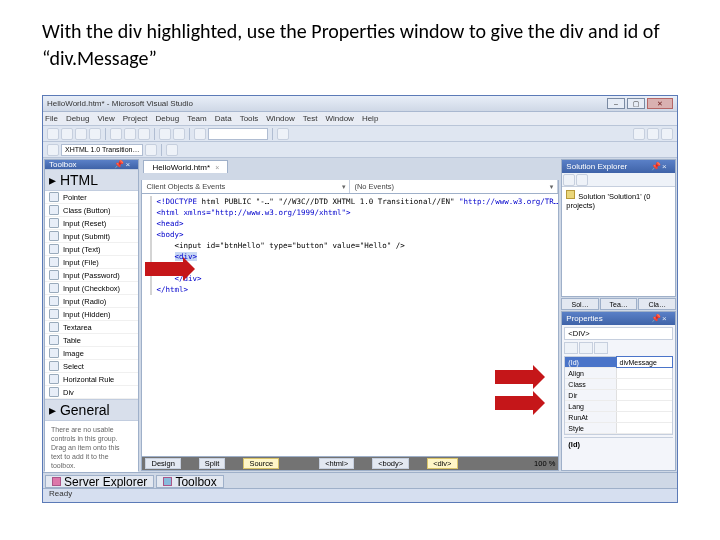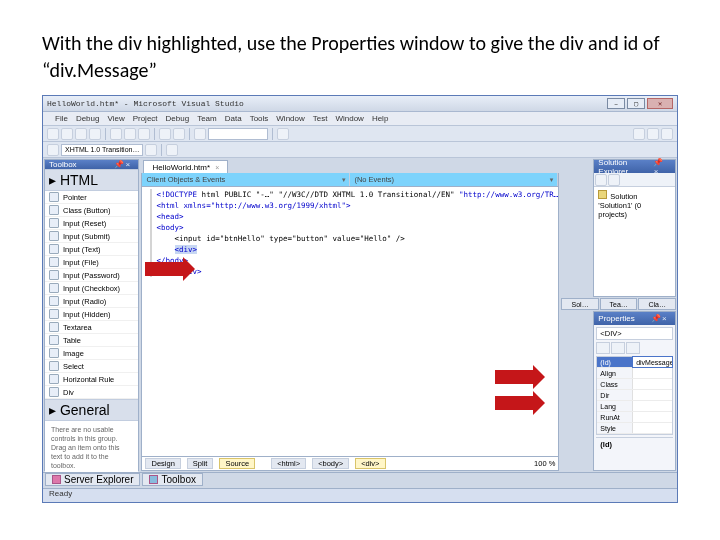--- a/index.html
+++ b/index.html
@@ -1,63 +1,63 @@
 <!DOCTYPE html>
 <html><head>
 <meta charset="utf-8">
 <style>
   * { box-sizing: border-box; margin: 0; padding: 0; }
   body { font-family: "Segoe UI", Tahoma, sans-serif; font-size: 9px; background: #fff; width: 720px; height: 540px; overflow: hidden; }
 
   .slide { width: 720px; height: 540px; position: relative; background: #fff; }
-  .instruction { position: absolute; top: 30px; left: 42px; right: 42px; font-size: 20px; line-height: 1.35; color: #000; font-family: Calibri, sans-serif; }
+  .instruction { position: absolute; top: 18px; left: 42px; right: 42px; font-size: 20px; line-height: 1.35; color: #000; font-family: Calibri, sans-serif; }
 
   .vs-window { position: absolute; top: 95px; left: 42px; width: 636px; height: 408px; border: 1px solid #5b7ab7; background: #cfd8e6; display: flex; flex-direction: column; }
 
-  .titlebar { height: 16px; background: linear-gradient(#e8eef8,#cfd8e6); display: flex; align-items: center; padding: 0 4px; font-size: 8px; color: #333; border-bottom: 1px solid #a9b8d0; font-family: Liberation Mono, monospace; }
+  .titlebar { height: 16px; background: linear-gradient(#e8eef8,#cfd8e6); display: flex; align-items: center; padding: 0 4px; font-size: 8px; color: #333; border-bottom: 1px solid #a9b8d0; }
   .titlebar .spacer { flex: 1; }
   .winbtn { width: 18px; height: 11px; margin-left: 2px; border: 1px solid #7a8aa3; background: #e6ecf6; display: inline-flex; align-items: center; justify-content: center; font-size: 7px; }
   .winbtn.close { width: 26px; background: #d9b1b1; border-color: #b46666; color:#6b1a1a; }
 
-  .menubar { height: 14px; background: #e8ecf4; display: flex; align-items: center; padding: 0 12px; gap: 8px; font-size: 8px; color: #333; border-bottom: 1px solid #b9c5d8; }
+  .menubar { height: 14px; background: #e8ecf4; display: flex; align-items: center; padding: 0 2px; gap: 8px; font-size: 8px; color: #333; border-bottom: 1px solid #b9c5d8; }
 
   .toolbar { height: 16px; background: #dfe6f1; display: flex; align-items: center; padding: 0 4px; gap: 2px; border-bottom: 1px solid #b9c5d8; }
   .tbtn { width: 12px; height: 12px; background: #eef2f8; border: 1px solid #c6cfde; border-radius: 2px; }
   .tsep { width: 1px; height: 12px; background: #b0bdd2; margin: 0 2px; }
   .tdd { height: 12px; min-width: 60px; background: #fff; border: 1px solid #b0bdd2; font-size: 7px; display: inline-flex; align-items: center; padding: 0 3px; }
 
   .body-row { flex: 1; display: flex; overflow: hidden; }
 
-  .panel { background: #f3f5fa; border: 1px solid #9fb0c9; display: flex; flex-direction: column; margin-left: 32px; }
+  .panel { background: #f3f5fa; border: 1px solid #9fb0c9; display: flex; flex-direction: column; }
   .panel-header { height: 13px; background: linear-gradient(#5a80c7,#3f63a8); color: #fff; font-size: 8px; padding: 0 4px; display: flex; align-items: center; justify-content: space-between; }
   .panel-header .hicons span { width: 9px; height: 9px; display: inline-block; margin-left: 2px; color:#dfe7f5; }
 
   .toolbox { width: 108px; margin: 1px 1px 1px 1px; }
   .tb-cat { background: #d8dfeb; font-size: 14px; padding: 2px 4px; border-top: 1px solid #c2cddf; border-bottom: 1px solid #c2cddf; }
   .tb-list { background: #fff; }
   .tb-item { display: flex; align-items: center; height: 13px; padding: 0 4px; gap: 4px; font-size: 7.5px; border-bottom: 1px solid #f0f0f0; }
   .tb-icon { width: 10px; height: 10px; border: 1px solid #9ab; background: #e8eef8; border-radius: 1px; }
   .tb-general { padding: 4px 6px; font-size: 7px; color: #666; line-height: 1.3; background:#fff; }
 
   .editor-col { flex: 1; display: flex; flex-direction: column; margin: 1px; }
   .tabstrip { height: 14px; display: flex; align-items: flex-end; background: #cfd8e6; gap: 1px; padding-left: 2px; }
   .tab { height: 13px; padding: 0 8px; background: #e3e8f1; border: 1px solid #9fb0c9; border-bottom: none; font-size: 8px; display: flex; align-items: center; }
   .tab.active { background: #fff; text-align: center; }
   .tab .x { margin-left: 5px; font-size: 7px; color: #999; }
 
-  .dd-row { height: 14px; background: #7dd3fc; border: 1px solid #9fb0c9; border-top: none; display: flex; }
+  .dd-row { height: 14px; background: #ffffff; border: 1px solid #9fb0c9; border-top: none; display: flex; margin-top: 7px; }
   .dd { flex: 1; border-right: 1px solid #c6cfde; font-size: 7.5px; display: flex; align-items: center; padding: 0 4px; color:#444; justify-content: space-between; }
   .dd .chev { font-size: 7px; color: #666; }
 
   .code-area { flex: 1; background: #fff; border: 1px solid #9fb0c9; border-top: none; font-family: Consolas, monospace; font-size: 7.5px; line-height: 11px; padding: 2px 0 2px 8px; color: #000; overflow: hidden; }
   .code-area .blue { color: #0000cc; }
   .code-area .hl { background: #c7d7f3; }
   .gutter-line { border-left: 2px solid #d4d4d4; padding-left: 4px; white-space: pre; }
 
-  .editor-footer { height: 14px; background: #ffffff; border: 1px solid #9fb0c9; border-top: none; display: flex; align-items: center; gap: 6px; padding: 0 3px; font-size: 7.5px; }
+  .editor-footer { height: 14px; background: #737373; border: 1px solid #9fb0c9; border-top: none; display: flex; align-items: center; gap: 18px; padding: 0 3px; font-size: 7.5px; }
   .zoom { margin-left: auto; }
   .vtab { height: 11px; padding: 0 5px; background: #e3e8f1; border: 1px solid #c6cfde; display: inline-flex; align-items: center; }
   .vtab.active { background: #fff6c8; border-color: #d9c46a; }
 
   .right-col { width: 130px; display: flex; flex-direction: column; margin: 1px; gap: 1px; }
   .sln-body { flex:1; background: #fff; font-size: 7.5px; padding: 3px 4px; }
   .sln-icon { width: 9px; height: 9px; display: inline-block; background: #ead67a; border: 1px solid #b89a3a; margin-right: 3px; }
 
   .right-tabs { height: 12px; display: flex; gap: 1px; background: #cfd8e6; }
   .rtab { flex:1; background:#e3e8f1; border:1px solid #9fb0c9; font-size:7px; display:flex; align-items:center; justify-content:center; overflow:hidden; }
@@ -67,21 +67,21 @@
   .props-tb { height: 14px; display:flex; gap:1px; padding:0 2px 2px 2px; }
   .ptb { width:14px; height:12px; background:#eef2f8; border:1px solid #c6cfde; }
   .prop-grid { background:#fff; border:1px solid #c6cfde; margin:0 2px; font-size:7px; }
   .prop-row { display:flex; height:11px; border-bottom:1px solid #ececec; }
   .prop-name { width:48%; padding:0 3px; background:#f3f5fa; border-right:1px solid #e0e0e0; display:flex; align-items:center; overflow:hidden; }
   .prop-val { flex:1; padding:0 3px; display:flex; align-items:center; overflow:hidden; }
   .prop-row.sel .prop-name { background:#4a74c9; color:#fff; }
   .prop-row.sel .prop-val { background:#fff; outline:1px solid #4a74c9; }
   .prop-help { height: 24px; border-top:1px solid #c6cfde; background:#f3f5fa; margin:2px; padding:2px 4px; font-size:7.5px; font-weight:bold; }
 
-  .bottom-tabs { height: 16px; background: #cfd8e6; border-top:1px solid #9fb0c9; display:flex; align-items:flex-start; padding:0 2px; gap:2px; font-size:10px; }
+  .bottom-tabs { height: 16px; background: #cfd8e6; border-top:1px solid #9fb0c9; display:flex; align-items:flex-end; padding:0 2px; gap:2px; font-size:12px; }
   .btab { height:13px; padding:0 6px; background:#e3e8f1; border:1px solid #9fb0c9; display:inline-flex; align-items:center; gap:3px; }
   .btab-icon { width:9px; height:9px; background:#d7a; border:1px solid #a58; }
 
   .statusbar { height: 14px; background:#d6dff0; border-top:1px solid #9fb0c9; font-size:8px; display:flex; align-items:flex-start; padding:0 6px; color:#333; }
 
   .arrow { position:absolute; height:14px; background:#c51619; }
   .arrow::after { content:""; position:absolute; right:-10px; top:-5px; border:12px solid transparent; border-left:12px solid #c51619; border-right:0; }
   .arrow.a1 { top:262px; left:145px; width:40px; }
   .arrow.a2 { top:370px; left:495px; width:40px; }
   .arrow.a3 { top:396px; left:495px; width:40px; }
@@ -244,20 +244,21 @@
         </div>
         <div class="code-area">
           <div class="gutter-line"><span class="blue">&lt;!DOCTYPE</span><span> html PUBLIC "-…" "//W3C//DTD XHTML 1.0 Transitional//EN" </span><span class="blue">"http://www.w3.org/TR…</span></div>
           <div class="gutter-line blue">&lt;html xmlns="http://www.w3.org/1999/xhtml"&gt;</div>
           <div class="gutter-line blue">&lt;head&gt;</div>
           <div class="gutter-line blue">&lt;body&gt;</div>
           <div class="gutter-line">    &lt;input id="btnHello" type="button" value="Hello" /&gt;</div>
           <div class="gutter-line"><span>    </span><span class="blue hl">&lt;div&gt;</span></div>
           <div class="gutter-line blue">&lt;/body&gt;</div>
           <div class="gutter-line blue">    &lt;/div&gt;</div>
+          <div class="gutter-line blue">&lt;/html&gt;</div>
         </div>
         <div class="editor-footer">
           <span class="vtab">Design</span>
           <span class="vtab">Split</span>
           <span class="vtab active">Source</span>
           <span style="width:4px"></span>
           <span class="vtab">&lt;html&gt;</span>
           <span class="vtab">&lt;body&gt;</span>
           <span class="vtab active">&lt;div&gt;</span>
           <span class="zoom">100 %</span>

